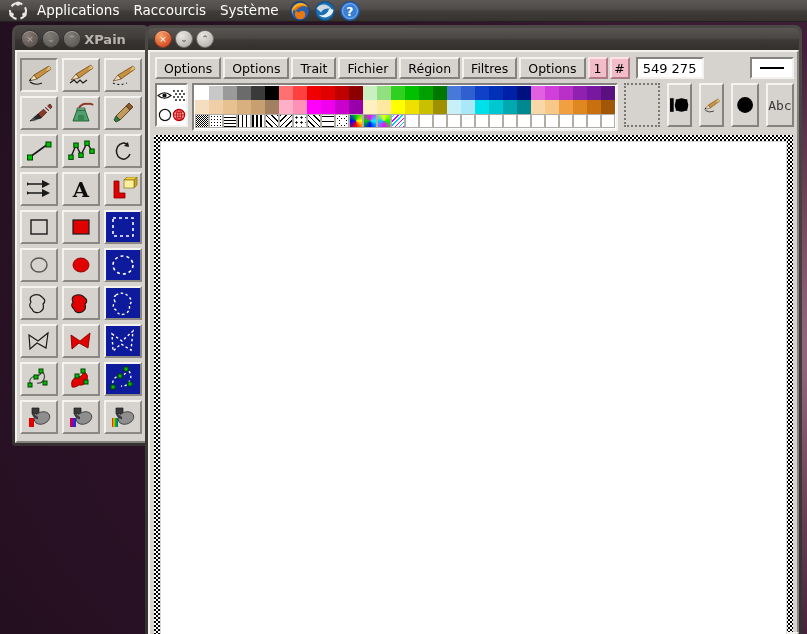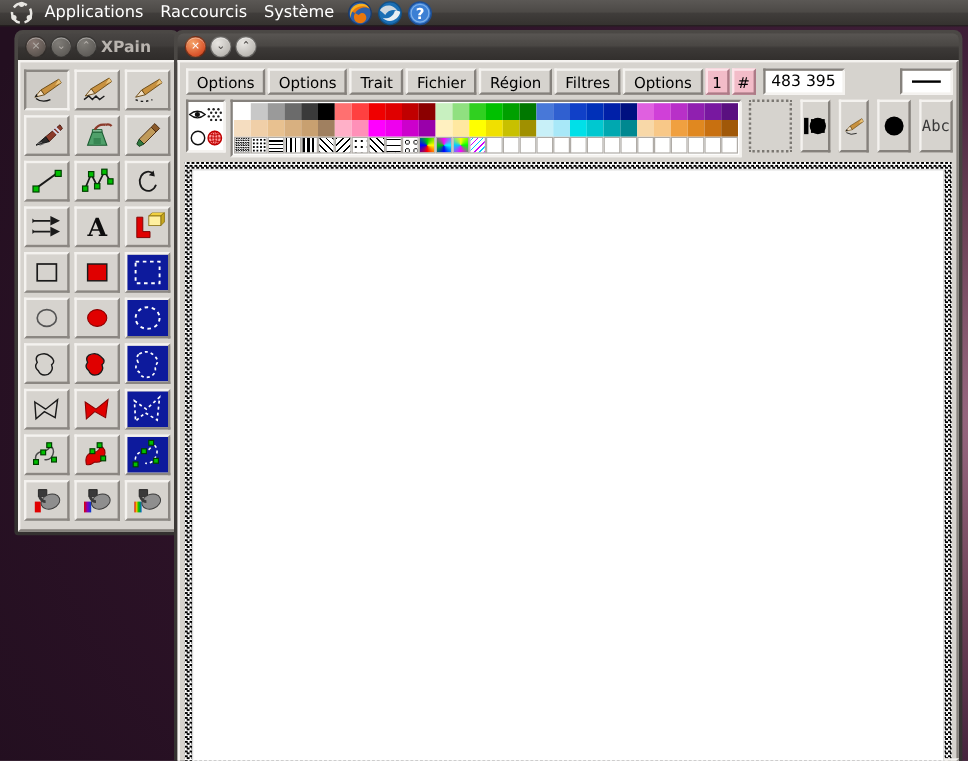--- a/index.html
+++ b/index.html
@@ -512,21 +512,21 @@
         <div id="menubar">
           <div class="mot-btn">Options</div>
           <div class="mot-btn">Options</div>
           <div class="mot-btn">Trait</div>
           <div class="mot-btn">Fichier</div>
           <div class="mot-btn">Région</div>
           <div class="mot-btn">Filtres</div>
           <div class="mot-btn">Options</div>
           <div class="mot-btn pinkbtn">1</div>
           <div class="mot-btn pinkbtn">#</div>
-          <div id="size-field">483 395</div>
+          <div id="size-field">549 275</div>
           <div id="linebox">
             <div class="rule"></div>
           </div>
         </div>
 
         <div id="paletterow">
           <div id="pal-icons">
             <div>
               <svg width="15" height="11" viewBox="0 0 15 11">
                 <path d="M1 5.5 Q7.5 0 14 5.5 Q7.5 11 1 5.5 Z" fill="none" stroke="#111" stroke-width="1.1"></path>

